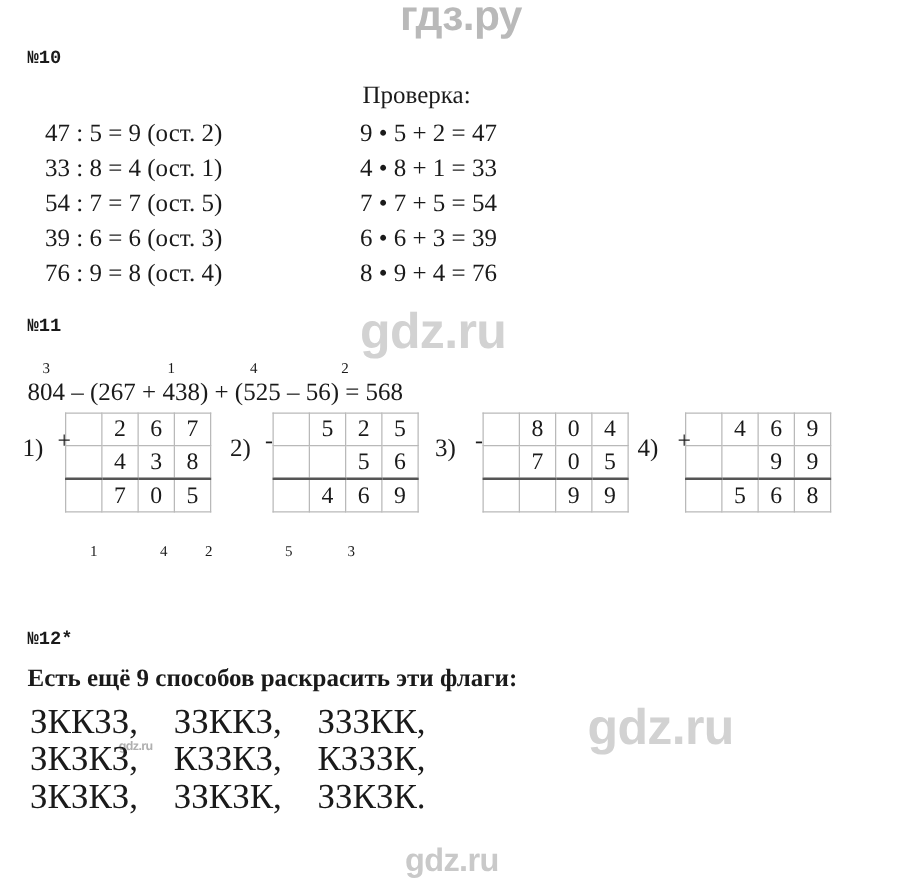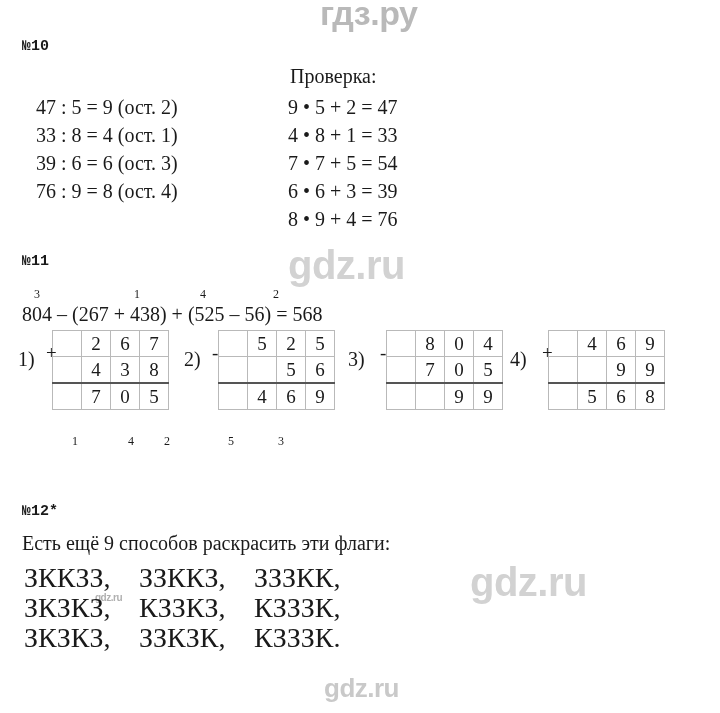--- a/index.html
+++ b/index.html
@@ -149,20 +149,21 @@
   }
   table.grid td.blank { color: transparent; }
   table.grid tr.ruled td { border-top: 2px solid #555; }
 
   
   .t12-intro {
     position: absolute;
     top: 532px;
     left: 22px;
     font-size: 20px;
+    font-weight: bold;
   }
   .flags {
     position: absolute;
     top: 563px;
     left: 24px;
     font-size: 28px;
     line-height: 30px;
   }
   .flags .cell {
     display: inline-block;
@@ -179,20 +180,21 @@
   <div class="wm wm-right">gdz.ru</div>
   <div class="wm wm-bottom">gdz.ru</div>
   <div class="wm wm-tiny">gdz.ru</div>
 
   <div class="task-no" id="task10-no">№10</div>
   <div class="check-label">Проверка:</div>
 
   <div class="col-left">
     <div class="eq-line">47 : 5 = 9 (ост. 2)</div>
     <div class="eq-line">33 : 8 = 4 (ост. 1)</div>
+    <div class="eq-line">54 : 7 = 7 (ост. 5)</div>
     <div class="eq-line">39 : 6 = 6 (ост. 3)</div>
     <div class="eq-line">76 : 9 = 8 (ост. 4)</div>
   </div>
 
   <div class="col-right">
     <div class="eq-line">9 • 5 + 2 = 47</div>
     <div class="eq-line">4 • 8 + 1 = 33</div>
     <div class="eq-line">7 • 7 + 5 = 54</div>
     <div class="eq-line">6 • 6 + 3 = 39</div>
     <div class="eq-line">8 • 9 + 4 = 76</div>
@@ -332,17 +334,17 @@
       <span class="cell">ЗЗЗКК,</span>
     </div>
     <div>
       <span class="cell">ЗКЗКЗ,</span>
       <span class="cell">КЗЗКЗ,</span>
       <span class="cell">КЗЗЗК,</span>
     </div>
     <div>
       <span class="cell">ЗКЗКЗ,</span>
       <span class="cell">ЗЗКЗК,</span>
-      <span class="cell">КЗЗЗК.</span>
+      <span class="cell">ЗЗКЗК.</span>
     </div>
   </div>
 
 </div>
 
 </body></html>

